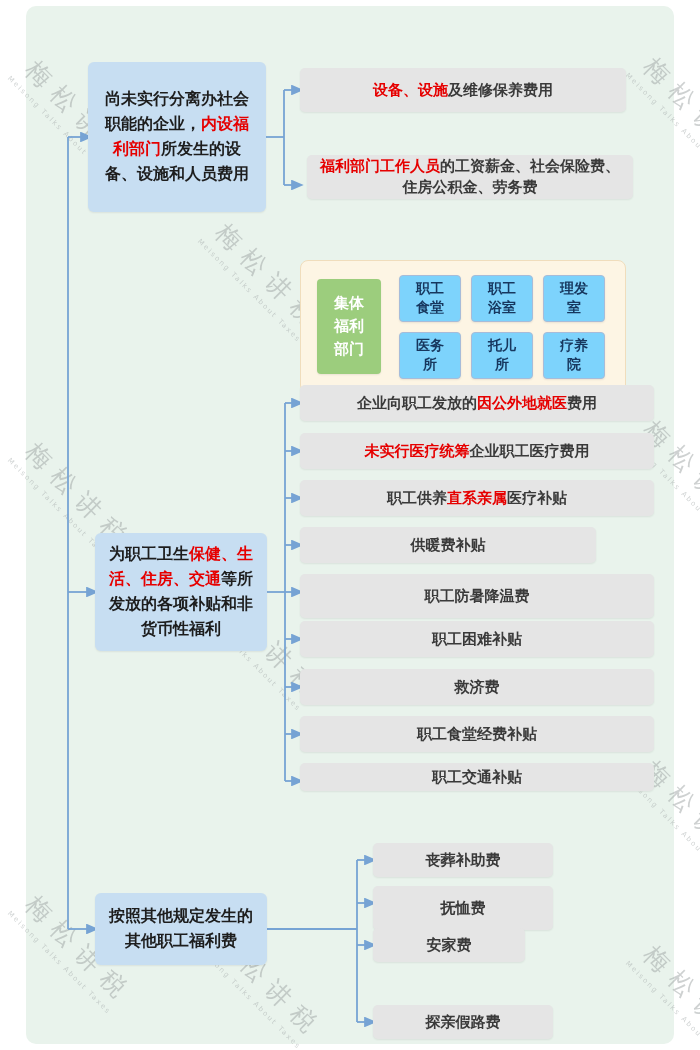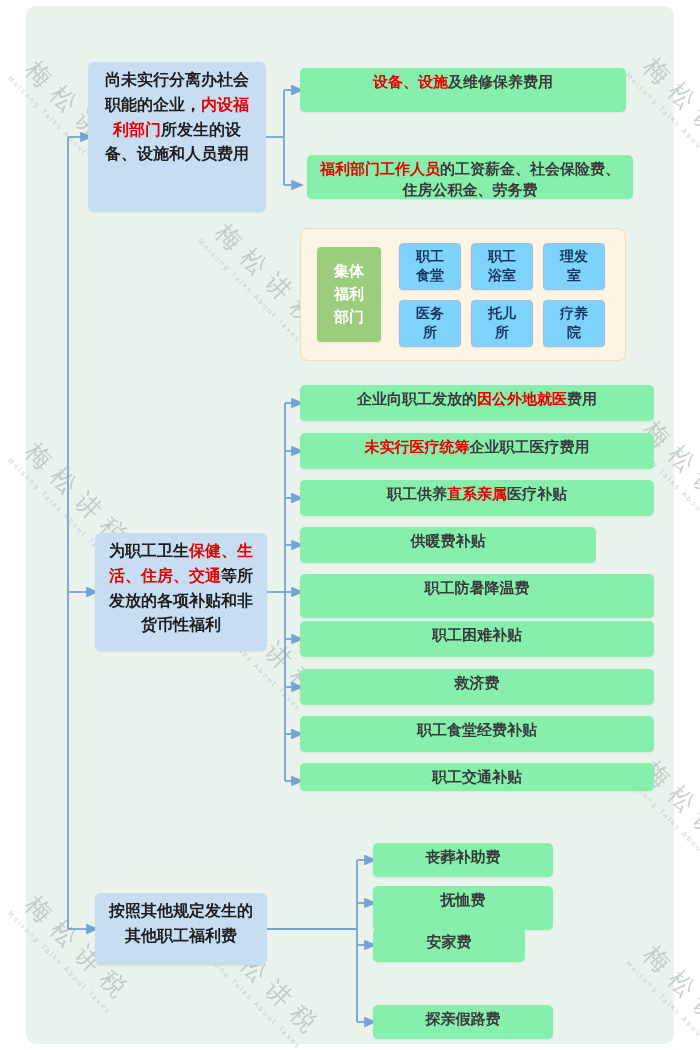--- a/index.html
+++ b/index.html
@@ -17,35 +17,35 @@
     position:absolute;z-index:1;pointer-events:none;
     transform:translate(-50%,-50%) rotate(45deg);
     display:flex;flex-direction:column;align-items:center;gap:3px;
   }
   .wm-cn{font-size:25px;letter-spacing:10px;color:#9aa0a0;opacity:.48;white-space:nowrap;padding-left:10px}
   .wm-en{font-size:7px;letter-spacing:2px;color:#a9afaf;opacity:.55;white-space:nowrap}
   
   svg.links{position:absolute;left:0;top:0;z-index:2}
   
   .node{
-    position:absolute;z-index:3;display:flex;align-items:flex-start;justify-content:center;
+    position:absolute;z-index:3;display:flex;align-items:center;justify-content:center;
     text-align:center;box-shadow:0 1px 2px rgba(0,0,0,.07);
   }
   .blue{
     background:#c7def2;border-radius:6px;color:#1d1d1d;
     font-size:16px;line-height:1.55;font-weight:600;padding:6px 12px;
   }
   .orange{
-    background:#86efac;border-radius:5px;color:#3a3a3a;
+    background:#e5e5e5;border-radius:5px;color:#3a3a3a;
     font-size:15px;font-weight:600;line-height:1.4;padding:4px 10px;
   }
   .red{color:#e60000}
   .fac{
     position:absolute;z-index:3;background:#fdf5e4;border:1px solid #f0ddbc;border-radius:8px;
-    display:flex;align-items:center;gap:18px;padding:14px 16px;
+    display:flex;align-items:center;gap:18px;padding:14px 16px;margin-top:32px;
   }
   .greenbox{
     background:#9ccd7d;border-radius:4px;color:#ffffff;font-weight:bold;font-size:15px;
     line-height:1.55;width:64px;height:95px;padding:0 15px;
     display:flex;align-items:center;justify-content:center;text-align:center;
     box-shadow:0 1px 2px rgba(0,0,0,.08);
   }
   .grid{display:grid;grid-template-columns:repeat(3,62px);grid-auto-rows:47px;gap:10px 10px}
   .cell{
     background:#7dd3fc;border:1px solid #a7bcd9;border-radius:4px;color:#17375e;

